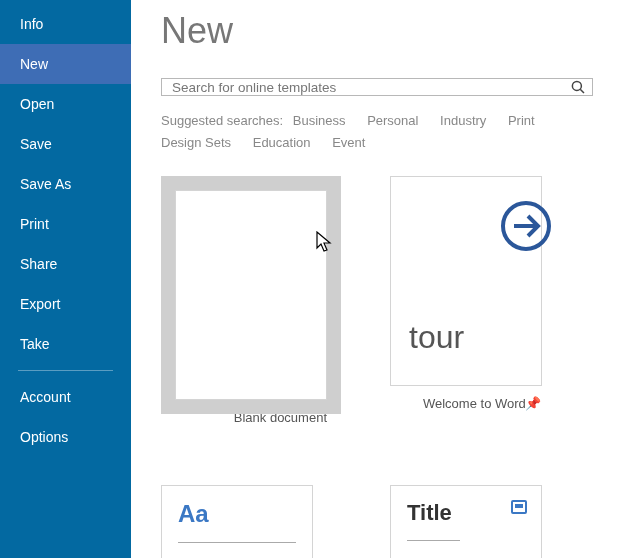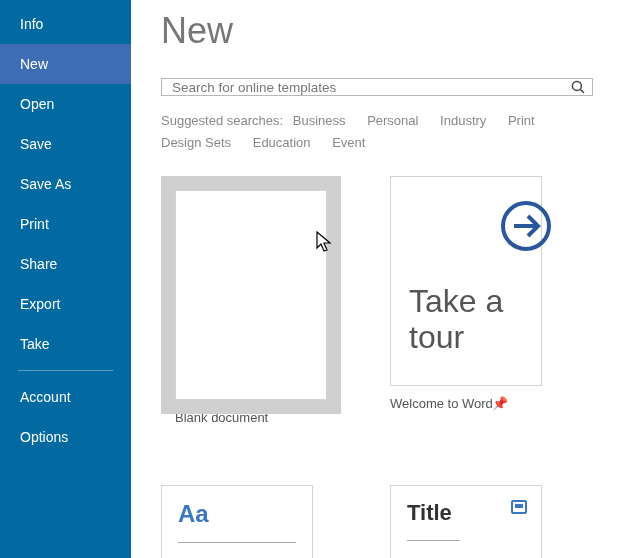--- a/index.html
+++ b/index.html
@@ -105,21 +105,21 @@
     margin-left: 14px;
     margin-top: 14px;
   }
   .template-card.selected .thumb-inner-blank {
     position:absolute; inset:0; background:#fff;
   }
   .template-label {
     font-size: 13px;
     color: #555;
   }
-  .label-row { display:flex; justify-content:flex-start; align-items:center; width:152px; }
+  .label-row { display:flex; justify-content:flex-end; align-items:center; width:152px; }
   .template-card.selected .label-row { margin-left:14px; margin-top:6px; }
   .pin-icon { color:#bbb; font-size:13px; cursor:pointer; }
 
   
   .tour-thumb .arrow-circle {
     position: absolute;
     top: 22px;
     right: -12px;
   }
   .tour-text {
@@ -222,21 +222,21 @@
     </div>
 
     <div class="template-card">
       <div class="thumb tour-thumb">
         <svg class="arrow-circle" width="54" height="54" viewBox="0 0 54 54">
           <circle cx="27" cy="27" r="23" fill="none" stroke="#2b579a" stroke-width="4"></circle>
           <line x1="15" y1="27" x2="37" y2="27" stroke="#2b579a" stroke-width="4"></line>
           <polyline points="29,17 39,27 29,37" fill="none" stroke="#2b579a" stroke-width="4"></polyline>
         </svg>
         <div class="tour-text">
-          <span>Take a</span><br>
+          <br>
           <span>tour</span>
         </div>
       </div>
       <div class="label-row">
         <span class="template-label">Welcome to Word</span>
         <span class="pin-icon">📌</span>
       </div>
     </div>
 
     <div class="template-card">

